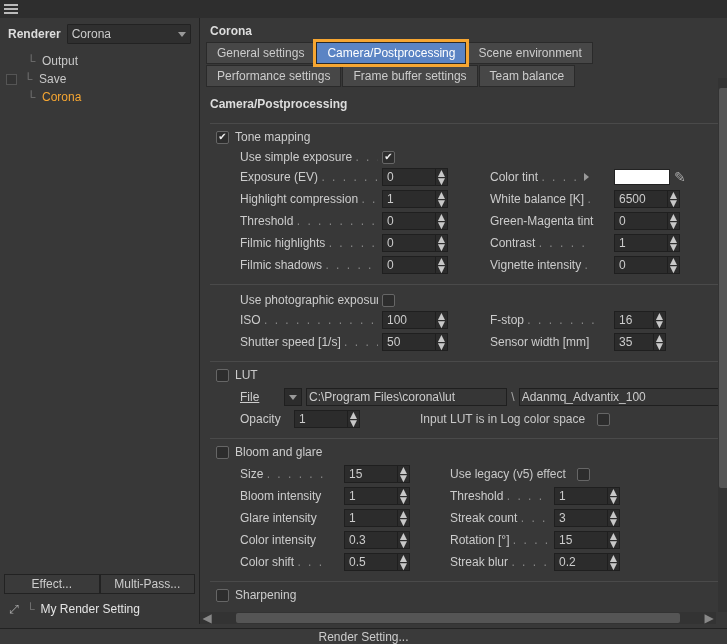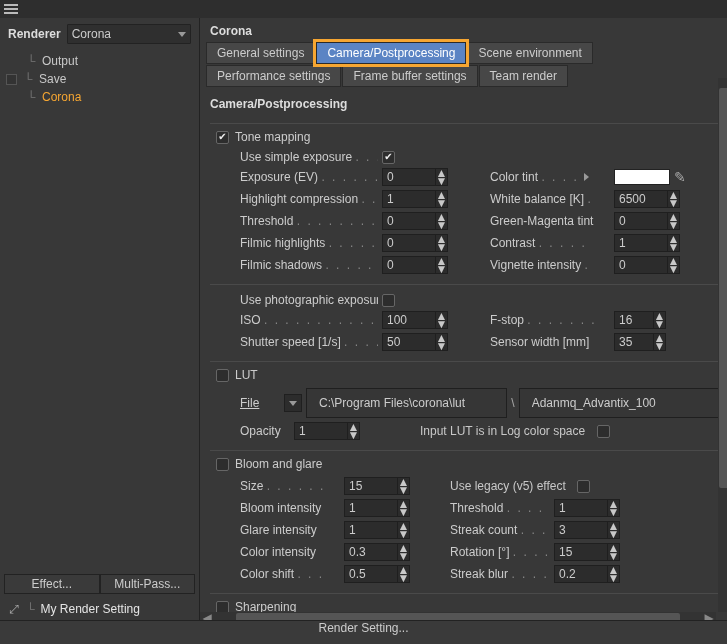--- a/index.html
+++ b/index.html
@@ -16,21 +16,21 @@
   .tree { flex:1; overflow:auto; padding: 2px 0; }
   .tree-row { display:flex; align-items:center; height:18px; padding-left: 6px; gap:4px; cursor:pointer; }
   .tree-row .ind { display:inline-block; width:14px; text-align:center; color:#777; }
   .tree-row .cbox { width:11px; height:11px; border:1px solid #555; background:#333; }
   .tree-row.sel { color:#f6a632; }
   .left-btns { display:flex; padding:4px;align-items:center; }
   .btn { flex:1; background:#3a3a3a; border:1px solid #222; color:#ccc; height:20px; font-size:12px; cursor:pointer; }
   .preset-row { display:flex; align-items:center; gap:6px; padding: 4px 8px 8px; }
   .preset-row .lnk { color:#e5e5e5; }
   .expand-icon { width:12px; height:12px; display:inline-flex; align-items:center; justify-content:center; color:#aaa; }
-  .footer { position:absolute; left:0; right:0; bottom:0; height:24px; background:#3a3a3a; border-top:1px solid #222; display:flex; align-items:flex-start; justify-content:center; color:#ccc; cursor:pointer; }
+  .footer { position:absolute; left:0; right:0; bottom:0; height:16px; background:#3a3a3a; border-top:1px solid #222; display:flex; align-items:center; justify-content:center; color:#ccc; cursor:pointer; }
   
   .right { flex:1; display:flex; flex-direction:column; position:relative; }
   .right-title { padding: 6px 10px 4px; font-weight:600; color:#ddd; }
   .tabs { display:flex; flex-wrap:wrap; gap:1px; padding: 0 6px; }
   .tab { background:#474747; color:#ccc; padding: 3px 10px; cursor:pointer; font-size:12px; border:1px solid #2a2a2a; }
   .tab.active { background:#5b84c4; color:#fff; outline:3px solid #f6a632; z-index:2; position:relative; }
   .section-title { padding: 10px 10px 4px; font-weight:600; color:#ddd; }
   .content { flex:1; overflow:auto; padding: 0 10px 10px; }
   .group { border-top:1px solid #4a4a4a; margin-top:8px; padding-top:6px; }
   .group-header { display:flex; align-items:center; gap:6px; padding: 0 0 4px 6px; color:#ccc; }
@@ -44,21 +44,21 @@
   .spin { display:flex; align-items:center; background:#2c2c2c; border:1px solid #1f1f1f; height:18px; }
   .spin input { background:transparent; border:none; color:#ccc; width:52px; padding:0 4px; font-size:12px; outline:none; }
   .spin .arrows { width:12px; display:flex; flex-direction:column; border-left:1px solid #1f1f1f; }
   .spin .arrows span { height:8px; display:flex; align-items:center; justify-content:center; cursor:pointer; }
   .swatch { width:56px; height:16px; background:#fff; border:1px solid #222; }
   .picker { color:#aaa; cursor:pointer; font-size:14px; }
   .tri-right { width:0;height:0;border-top:4px solid transparent;border-bottom:4px solid transparent;border-left:5px solid #999; display:inline-block; margin:0 2px; }
   .file-row { display:flex; align-items:center; gap:4px; padding: 2px 0 2px 30px; }
   .file-row .label { width:40px;text-decoration:underline; }
   .arrowbox { width:18px; height:18px; display:flex; align-items:center; justify-content:center; background:#2c2c2c; border:1px solid #1f1f1f; cursor:pointer; }
-  .textin { background:#363636; border:1px solid #1f1f1f; color:#ccc; height:30px; padding:0 12px; font-size:12px; flex:1; }
+  .textin { background:#363636; border:1px solid #1f1f1f; color:#ccc; height:18px; padding:0 2px; font-size:12px; flex:1; }
   .slash { color:#aaa; }
   .scrollbar-h { position:absolute; left:0; right:14px; bottom:0; height:12px; background:#333; }
   .scrollbar-h .thumb { position:absolute; left:36px; right:36px; top:1px; bottom:1px; background:#555; border-radius:2px; }
   .scrollbar-h .abtn { position:absolute; width:14px; top:0; bottom:0; display:flex; align-items:center; justify-content:center; color:#888; }
   .scrollbar-h .abtn.l { left:0; } .scrollbar-h .abtn.r { right:0; }
   .scrollbar-v { position:absolute; right:0; top:60px; bottom:12px; width:12px; background:#333; }
   .scrollbar-v .thumb { position:absolute; top:10px; height:400px; left:1px; right:1px; background:#555; border-radius:2px; }
 </style>
 </head>
 <body>
@@ -109,21 +109,21 @@
   </div>
 
   <div class="right">
     <div class="right-title">Corona</div>
     <div class="tabs">
       <div class="tab">General settings</div>
       <div class="tab active">Camera/Postprocessing</div>
       <div class="tab">Scene environment</div>
       <div class="tab">Performance settings</div>
       <div class="tab">Frame buffer settings</div>
-      <div class="tab">Team render</div>
+      <div class="tab">Team balance</div>
     </div>
     <div class="section-title">Camera/Postprocessing</div>
 
     <div class="content">
 
       <div class="group">
         <div class="group-header">
           <span class="chk checked"></span>
           <span>Tone mapping</span>
         </div>

